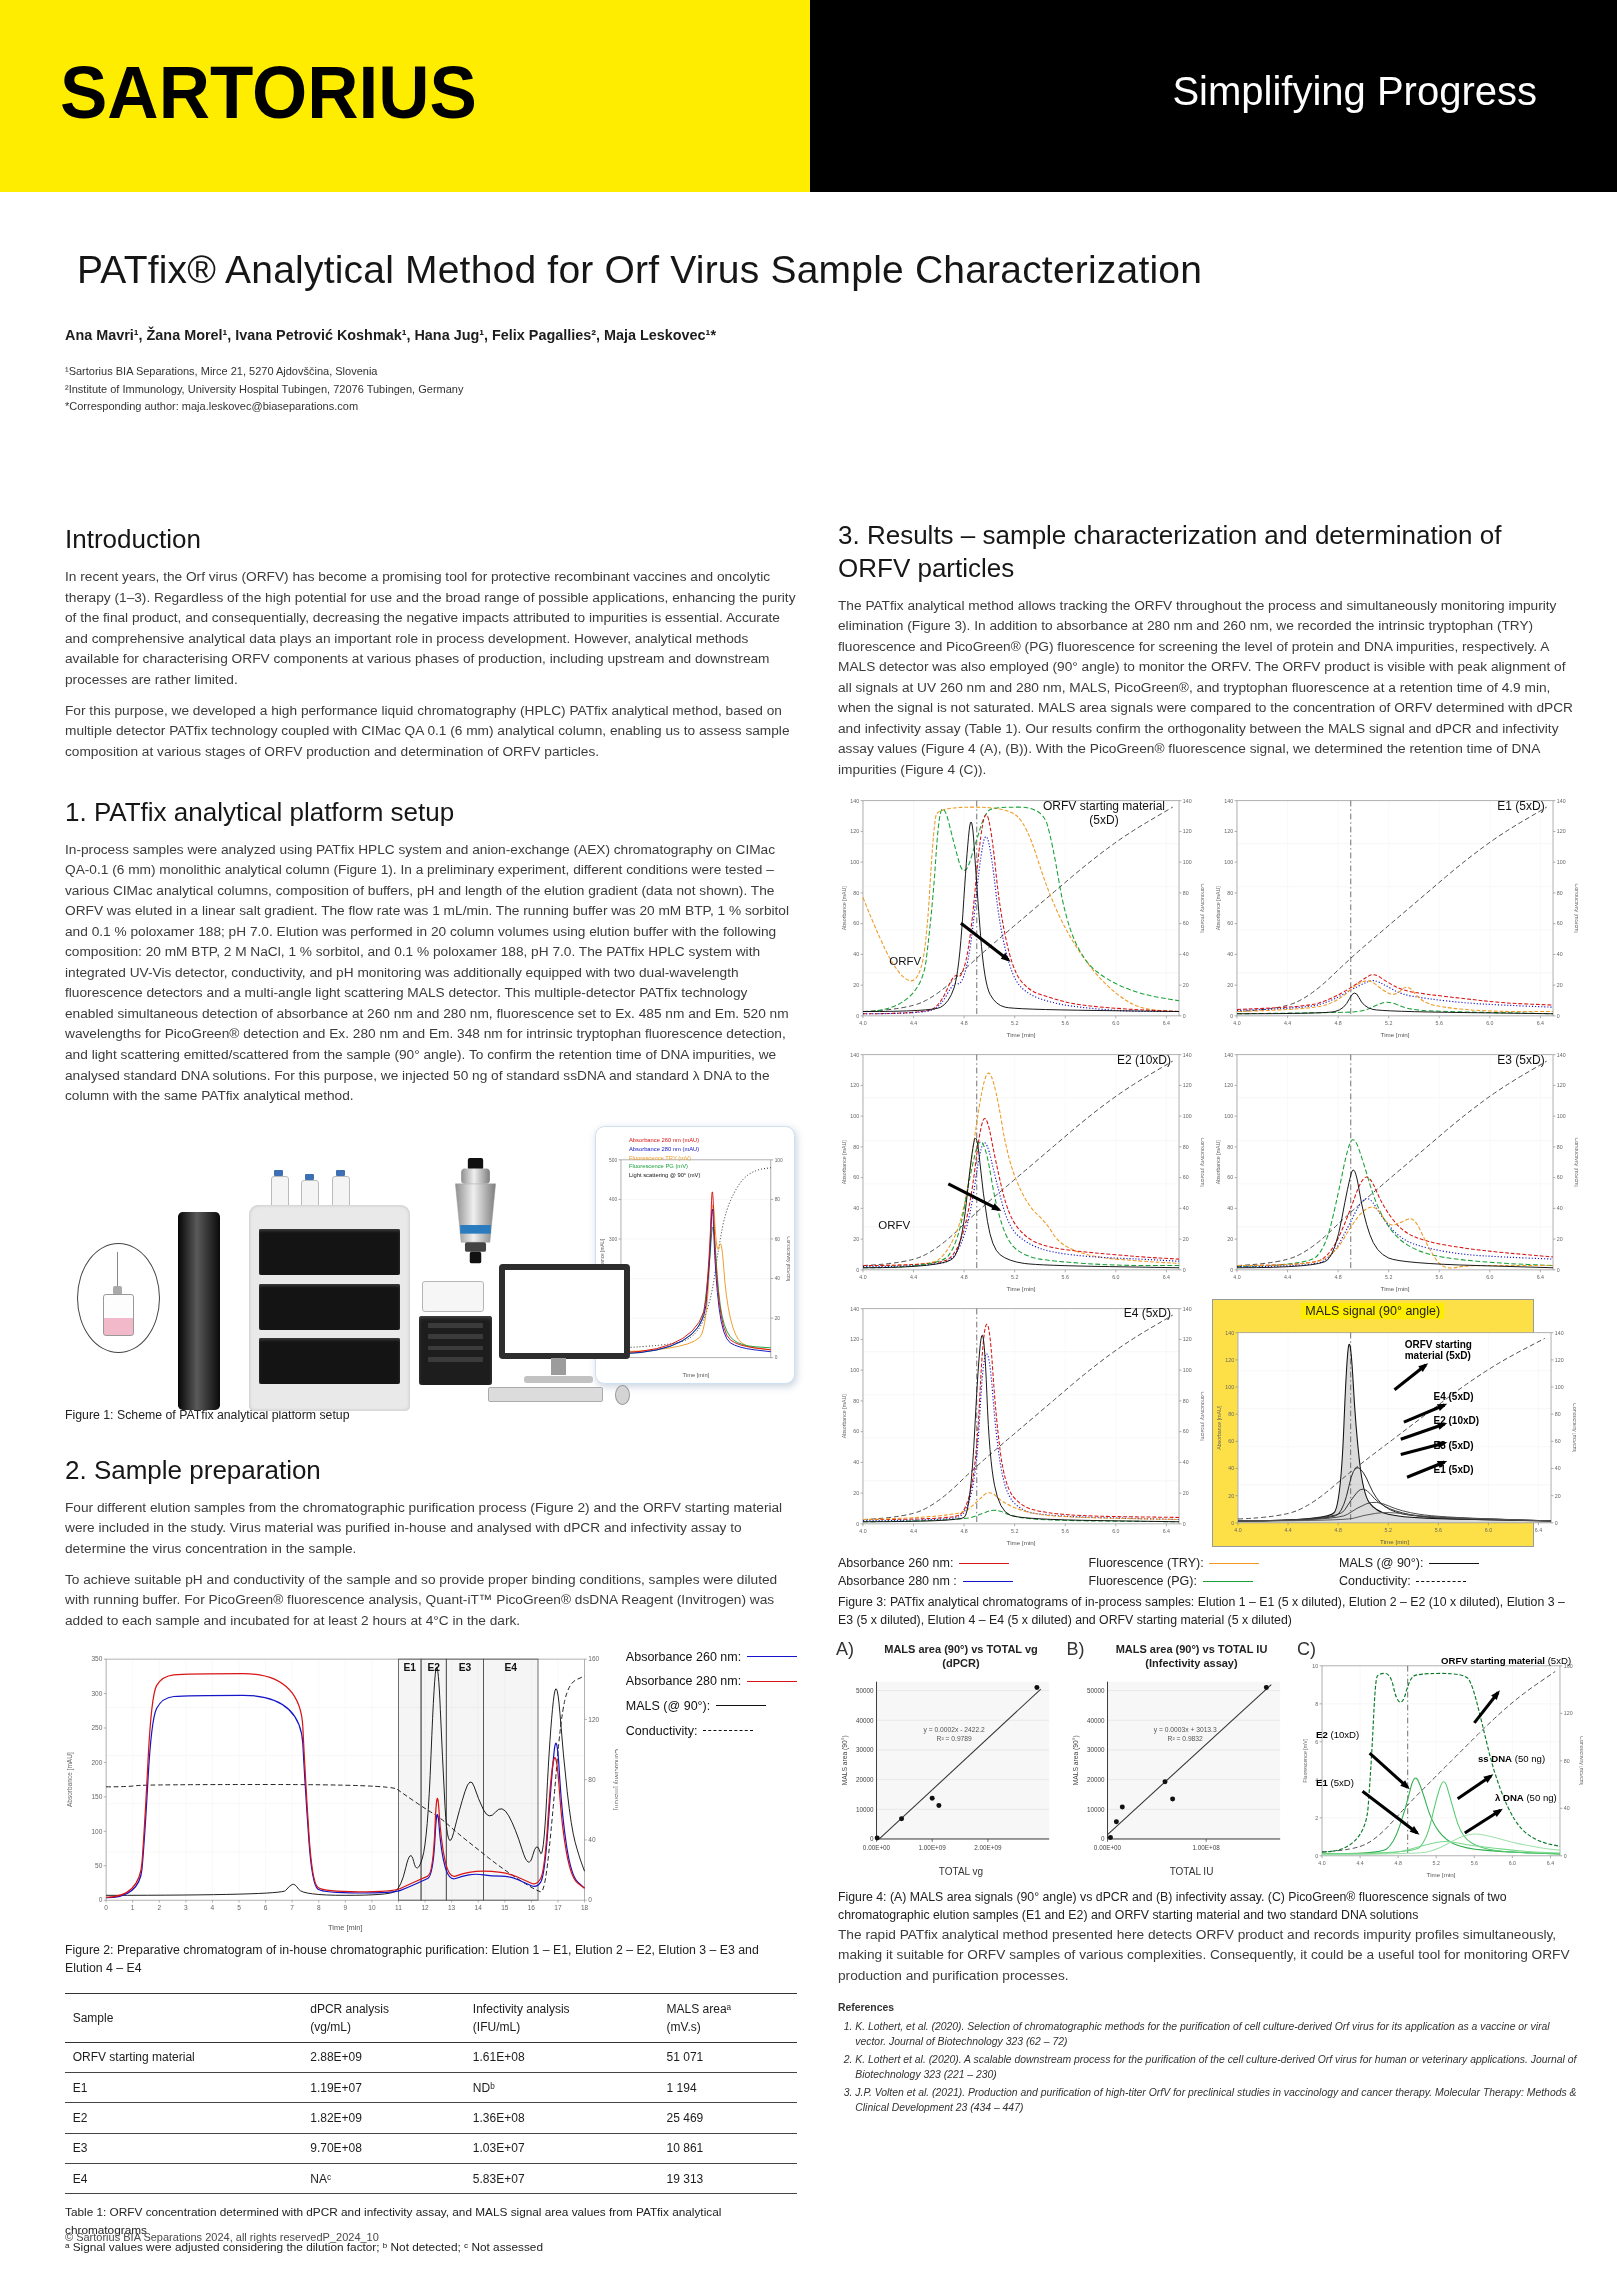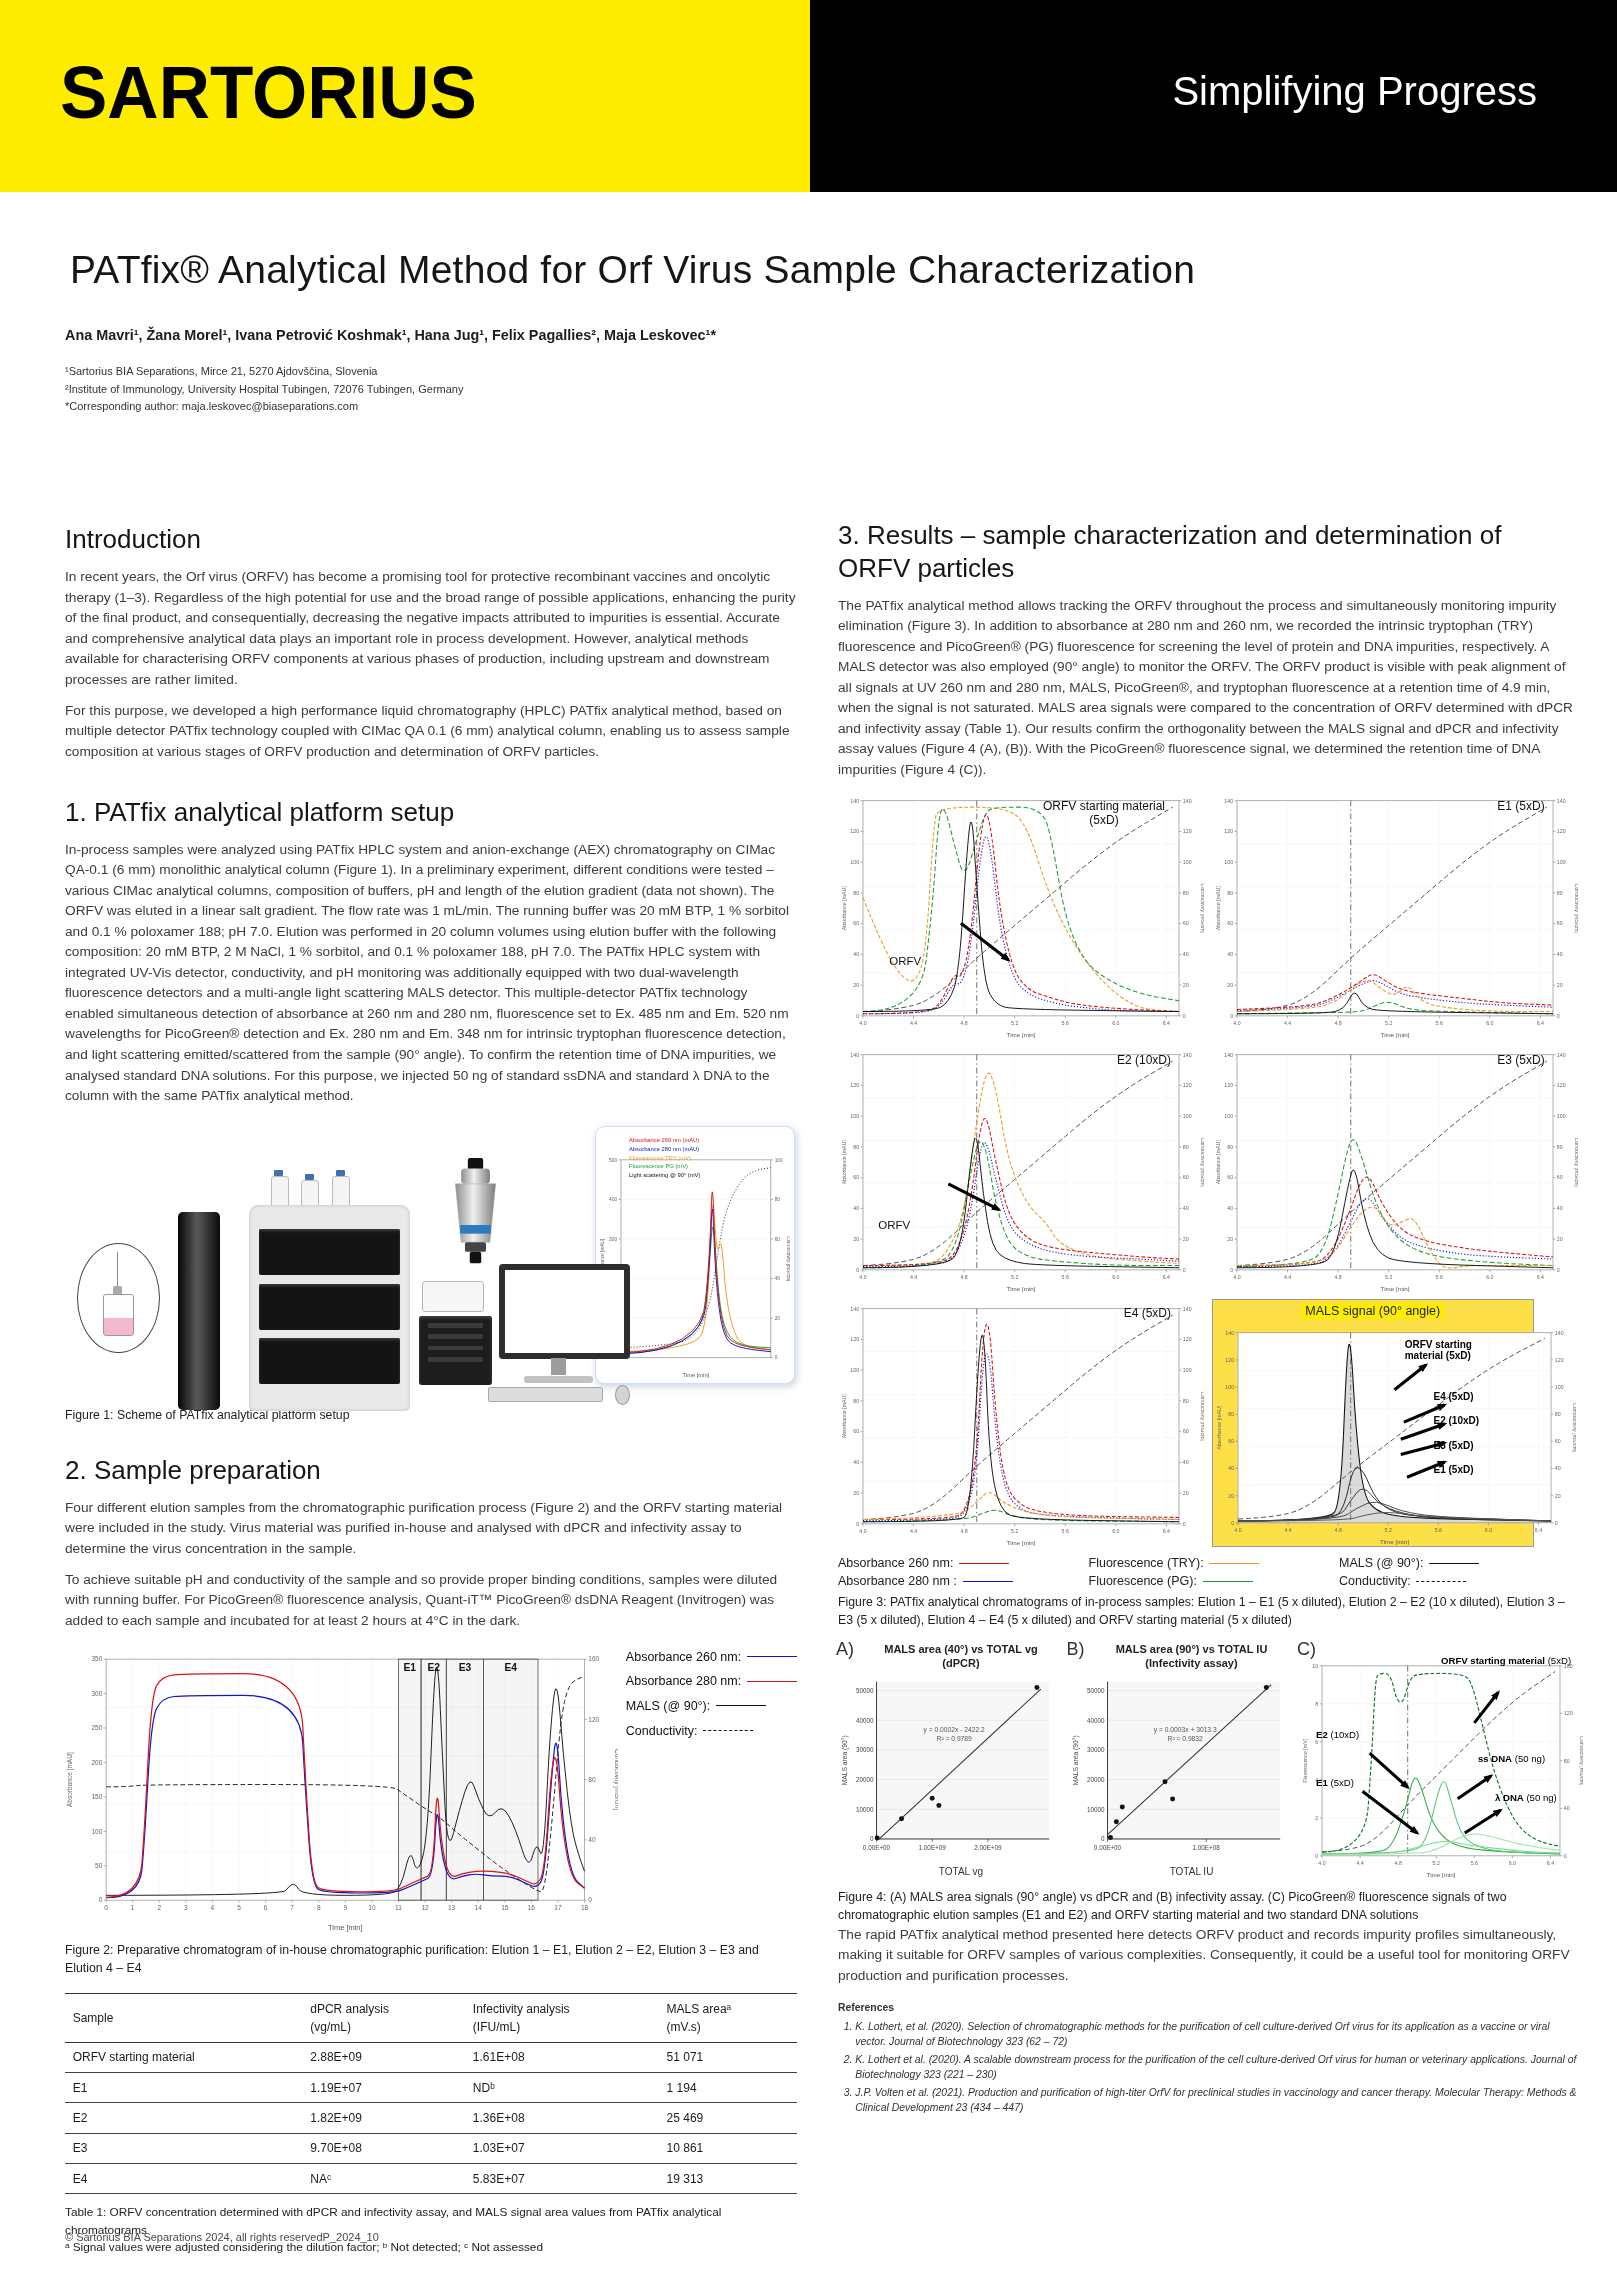--- a/index.html
+++ b/index.html
@@ -7,21 +7,21 @@
        font-family:"Liberation Sans",sans-serif;color:#222;overflow:hidden;}
 
   
   .band-yellow{position:absolute;left:0;top:0;width:810px;height:192px;background:#FFED00;}
   .band-black{position:absolute;left:810px;top:0;width:808px;height:192px;background:#000;}
   .logo{position:absolute;left:60px;top:50px;font-size:71px;font-weight:800;
         letter-spacing:0px;color:#000;transform:scaleY(1.04);transform-origin:left top;}
   .tagline{position:absolute;right:81px;top:69px;font-size:40px;font-weight:400;color:#fff;}
 
   
-  .poster-title{position:absolute;left:70px;top:248px;width:1499px;font-size:39px;
+  .poster-title{position:absolute;left:77px;top:248px;width:1499px;font-size:39px;
         font-weight:400;color:#161616;letter-spacing:0.2px;}
   .authors{position:absolute;left:65px;top:327px;font-size:14.4px;font-weight:700;color:#1d1d1d;}
   .affils{position:absolute;left:65px;top:363px;font-size:11px;color:#333;line-height:1.6;}
 
   
   .col-left {position:absolute;left:65px; top:500px;width:732px;}
   .col-right{position:absolute;left:838px;top:500px;width:742px;}
 
   h2.sec{font-size:26px;font-weight:400;color:#161616;margin:23px 0 11.5px 0;line-height:1.25;}
   p.body{font-size:13.7px;line-height:1.5;color:#3c3c3c;margin:0 0 10.6px 0;text-align:left;}
@@ -916,21 +916,21 @@
       <div class="li">
         <span>Conductivity:</span>
         <span class="legend-line dashed" style="border-top-color: rgb(17, 17, 17);"></span>
       </div>
     </div>
   <div class="caption">Figure 3: PATfix analytical chromatograms of in-process samples: Elution 1 – E1 (5 x diluted), Elution 2 – E2 (10 x diluted), Elution 3 – E3 (5 x diluted), Elution 4 – E4 (5 x diluted) and ORFV starting material (5 x diluted)</div>
 
   <div class="fig4row">
     <div class="sc" style="width:219px">
       <div class="mark">A)</div>
-      <div class="stitle">MALS area (40°) vs TOTAL vg (dPCR)</div>
+      <div class="stitle">MALS area (90°) vs TOTAL vg (dPCR)</div>
       <svg id="sca" width="219" height="188" viewBox="0 0 228 196">
           <rect x="40" y="8" width="180" height="164" fill="#f7f7f7"></rect>
           <line x1="40" y1="172" x2="220" y2="172" stroke="#e2e2e2" stroke-width="0.7"></line>
           <text x="37" y="174.4" text-anchor="end" font-size="6.6" fill="#444">0</text>
           <line x1="40" y1="141.0566037735849" x2="220" y2="141.0566037735849" stroke="#e2e2e2" stroke-width="0.7"></line>
           <text x="37" y="143.4566037735849" text-anchor="end" font-size="6.6" fill="#444">10000</text>
           <line x1="40" y1="110.11320754716981" x2="220" y2="110.11320754716981" stroke="#e2e2e2" stroke-width="0.7"></line>
           <text x="37" y="112.51320754716981" text-anchor="end" font-size="6.6" fill="#444">20000</text>
           <line x1="40" y1="79.16981132075472" x2="220" y2="79.16981132075472" stroke="#e2e2e2" stroke-width="0.7"></line>
           <text x="37" y="81.56981132075472" text-anchor="end" font-size="6.6" fill="#444">30000</text>

